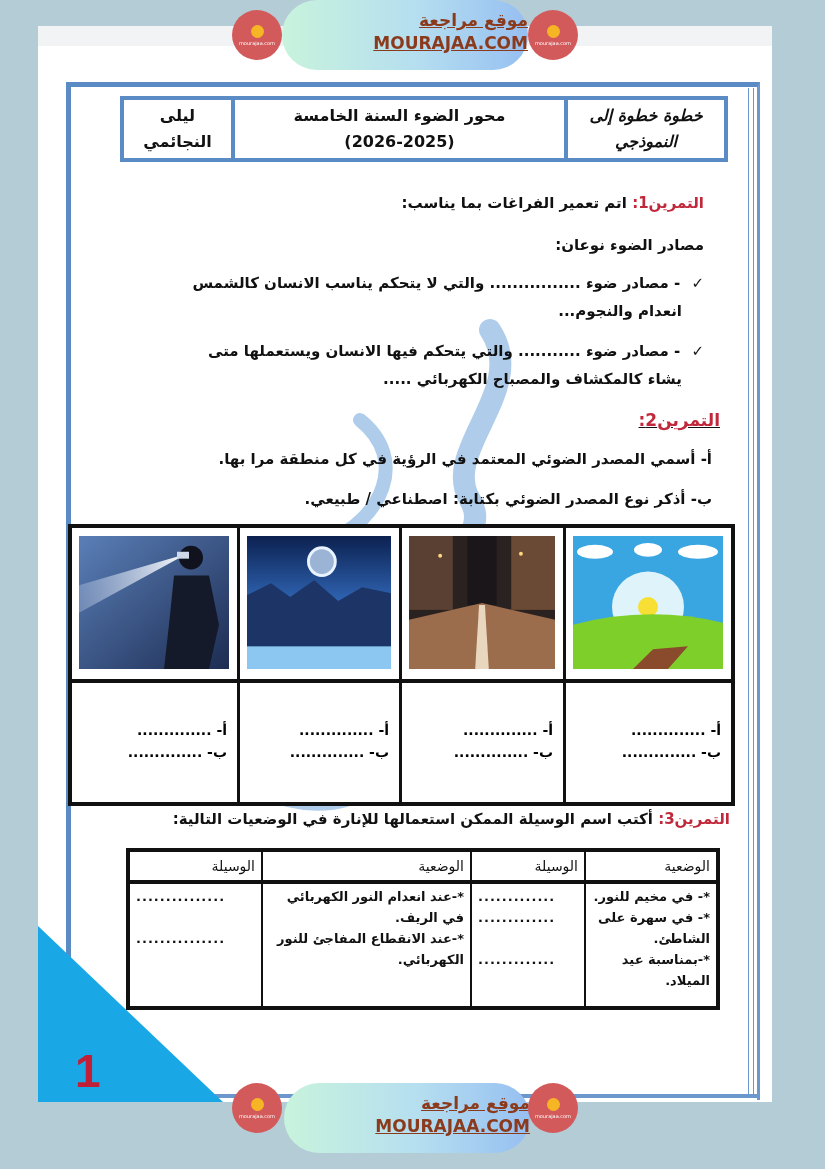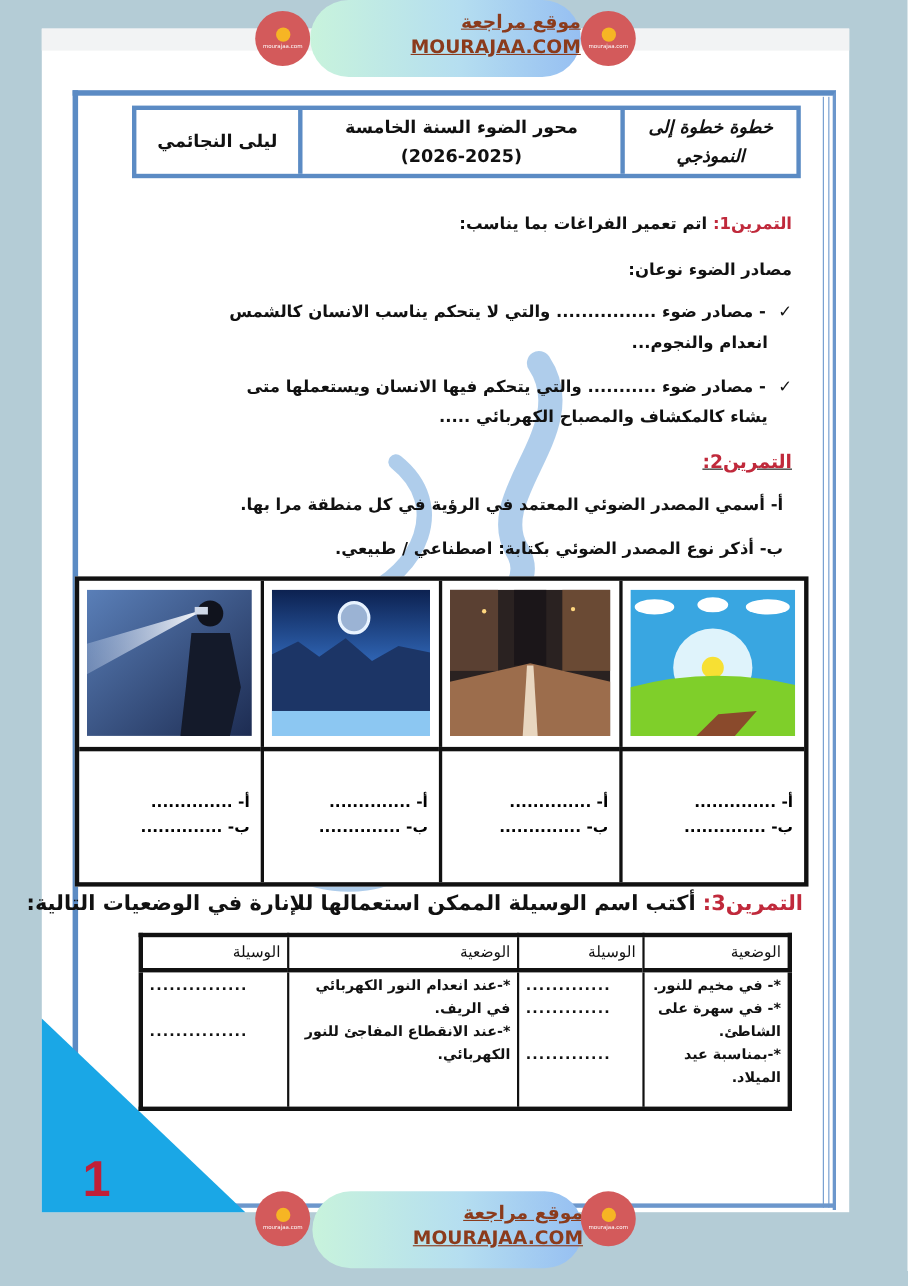--- a/index.html
+++ b/index.html
@@ -7,21 +7,21 @@
   .page{position:absolute;left:38px;top:26px;width:734px;height:1076px;background:#fff;}
   .page-topstrip{position:absolute;left:0;top:0;width:734px;height:20px;background:#f2f3f4;}
   .frame-outer{position:absolute;left:28px;top:56px;width:694px;height:1018px;border-top:5px solid #5b8bc4;border-left:5px solid #5b8bc4;border-right:3px solid #6c97cc;box-sizing:border-box;}
   .frame-inner-r{position:absolute;left:710px;top:62px;width:4px;height:1010px;border-left:1px solid #6c97cc;border-right:1px solid #6c97cc;}
   .frame-bottom{position:absolute;left:30px;top:1068px;width:692px;height:4px;background:#6c97cc;}
   .corner-tri{position:absolute;left:0;top:900px;width:0;height:0;border-bottom:176px solid #1aa7e6;border-right:185px solid transparent;}
   .page-number{position:absolute;left:37px;top:1018px;font-family:"Liberation Sans",sans-serif;font-size:46px;color:#c01f37;font-weight:bold;}
   .header-table{position:absolute;left:120px;top:96px;width:608px;height:66px;border:4px solid #5b8bc4;box-sizing:border-box;display:flex;direction:rtl;background:#fff;}
   .hcell{display:flex;align-items:center;justify-content:center;text-align:center;font-weight:bold;font-size:16px;color:#111;line-height:26px;box-sizing:border-box;}
   .hcell.c1{width:160px;border-left:4px solid #5b8bc4;font-style:italic;}
-  .hcell.c2{width:293px;border-left:4px solid #5b8bc4;}
+  .hcell.c2{width:333px;border-left:4px solid #5b8bc4;}
   .hcell.c3{flex:1;}
   .content{position:absolute;direction:rtl;font-weight:bold;color:#111;font-family:"DejaVu Sans",sans-serif;}
   .ex-title{color:#c0293b;}
   .line{position:absolute;right:0;white-space:nowrap;}
   .check{font-family:"DejaVu Sans",sans-serif;margin-left:6px;}
   .img-grid{position:absolute;left:68px;top:524px;width:667px;height:282px;border:4px solid #111;box-sizing:border-box;display:grid;grid-template-columns:165px 162px 164px 1fr;grid-template-rows:151px 1fr;background:#fff;}
   .gcell{border-left:3px solid #111;box-sizing:border-box;position:relative;}
   .gcell.first{border-left:none;}
   .gcell.row2{border-top:4px solid #111;}
   .pic{position:absolute;left:7px;top:8px;right:8px;bottom:10px;overflow:hidden;}
@@ -62,21 +62,21 @@
   <div class="hcell c1">خطوة خطوة إلى النموذجي</div>
   <div class="hcell c2">
     <div>
       <div>محور الضوء السنة الخامسة</div>
       <div>(2026-2025)</div>
     </div>
   </div>
   <div class="hcell c3">ليلى النجائمي</div>
 </div>
 
-<div class="content" style="right:105px;top:194px;width:600px;height:210px;font-size:15px;">
+<div class="content" style="right:121px;top:194px;width:600px;height:210px;font-size:15px;">
   <div class="line" style="top:0;">
     <span class="ex-title">التمرين1:</span>
     <span>اتم تعمير الفراغات بما يناسب:</span>
   </div>
   <div class="line" style="top:42px;">مصادر الضوء نوعان:</div>
   <div class="line" style="top:80px;">
     <span class="check">✓</span>
     <span>- مصادر ضوء ................ والتي لا يتحكم يناسب الانسان كالشمس</span>
   </div>
   <div class="line" style="top:108px;right:22px;">انعدام والنجوم...</div>
@@ -183,21 +183,21 @@
     </div>
   </div>
   <div class="gcell row2">
     <div class="ans">
       <span>أ-  ..............</span>
       <span>ب-  ..............</span>
     </div>
   </div>
 </div>
 
-<div class="content" style="right:95px;top:810px;width:620px;height:26px;font-size:19px;">
+<div class="content" style="right:95px;top:810px;width:620px;height:26px;font-size:15px;">
   <div class="line" style="top:0;">
     <span class="ex-title">التمرين3:</span>
     <span>أكتب اسم الوسيلة الممكن استعمالها للإنارة في الوضعيات التالية:</span>
   </div>
 </div>
 
 <table class="sit-table">
   <tbody>
       <tr>
     <th style="width:118px;">الوضعية</th>

